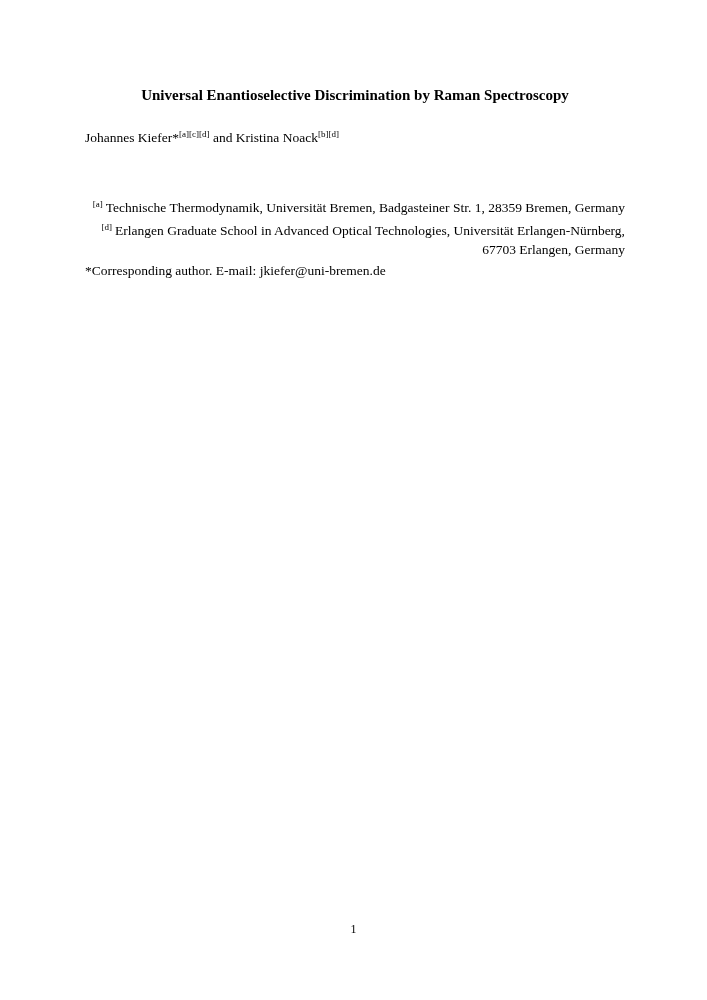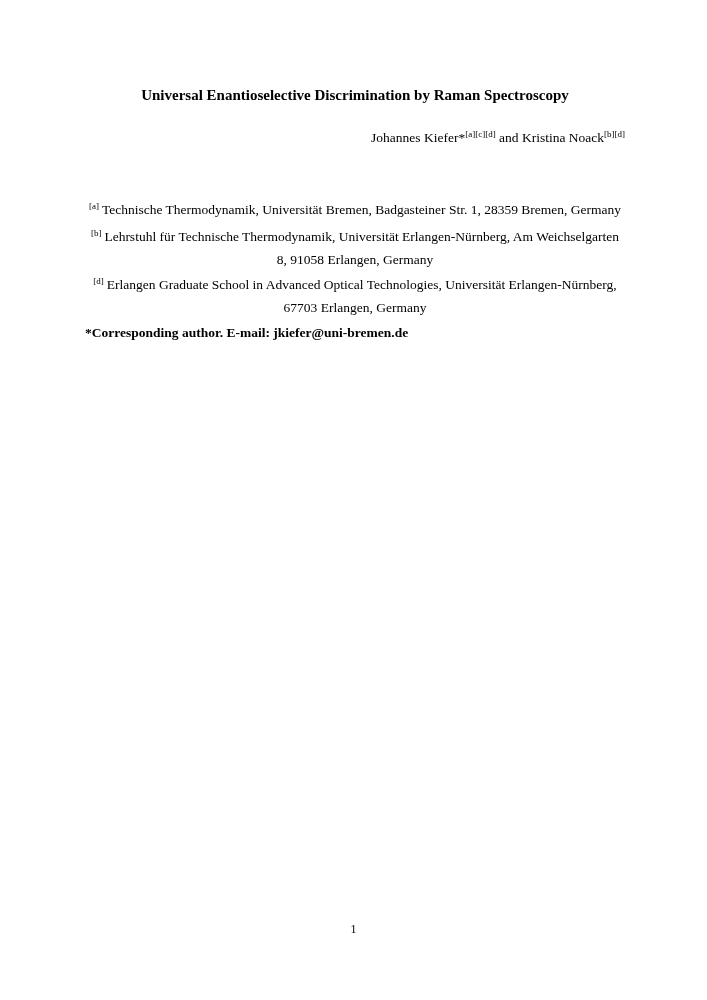--- a/index.html
+++ b/index.html
@@ -23,40 +23,39 @@
     width: 540px;
   }
   .doc-title {
     text-align: center;
     font-weight: bold;
     font-size: 15px;
     line-height: 20px;
     margin: 0 0 23px 0;
   }
   .author-line {
-    text-align: right;
+    text-align: left;
     font-size: 13.5px;
     line-height: 20px;
     margin: 0 0 50px 0;
     white-space: nowrap;
   }
   .affil {
     font-size: 13.5px;
-    line-height: 22px;
+    line-height: 17px;
     margin: 0 0 3.5px 0;
-    text-align: center;
+    text-align: right;
   }
   .affil:last-of-type {
     margin-bottom: 3.5px;
   }
   .corresponding {
     font-size: 13.5px;
     line-height: 19.5px;
     margin: 0;
-    font-weight: bold;
   }
   .sup {
     font-size: 9px;
     position: relative;
     top: -5px;
     letter-spacing: 0px;
   }
   .affil .sup {
     margin-right: 3px;
   }
@@ -75,21 +74,20 @@
 
 <div class="page">
   <div class="content">
 
     <h1 class="doc-title">Universal Enantioselective Discrimination by Raman Spectroscopy</h1>
 
     <div class="author-line"><span>Johannes Kiefer*</span><span class="sup">[a][c][d]</span><span> and </span><span>Kristina Noack</span><span class="sup">[b][d]</span></div>
 
     <p class="affil"><span class="sup">[a]</span><span>Technische Thermodynamik, Universität Bremen, Badgasteiner Str. 1, 28359 Bremen, Germany</span></p>
 
-    <p class="affil"><span class="sup">[b]</span><span>Lehrstuhl für Technische Thermodynamik, Universität Erlangen-Nürnberg, Am Weichselgarten 8, 91058 Erlangen, Germany</span></p>
 
 
     <p class="affil"><span class="sup">[d]</span><span>Erlangen Graduate School in Advanced Optical Technologies, Universität Erlangen-Nürnberg, 67703 Erlangen, Germany</span></p>
 
     <p class="corresponding">*Corresponding author. E-mail: jkiefer@uni-bremen.de</p>
 
   </div>
 
   <div class="page-number">1</div>
 </div>

